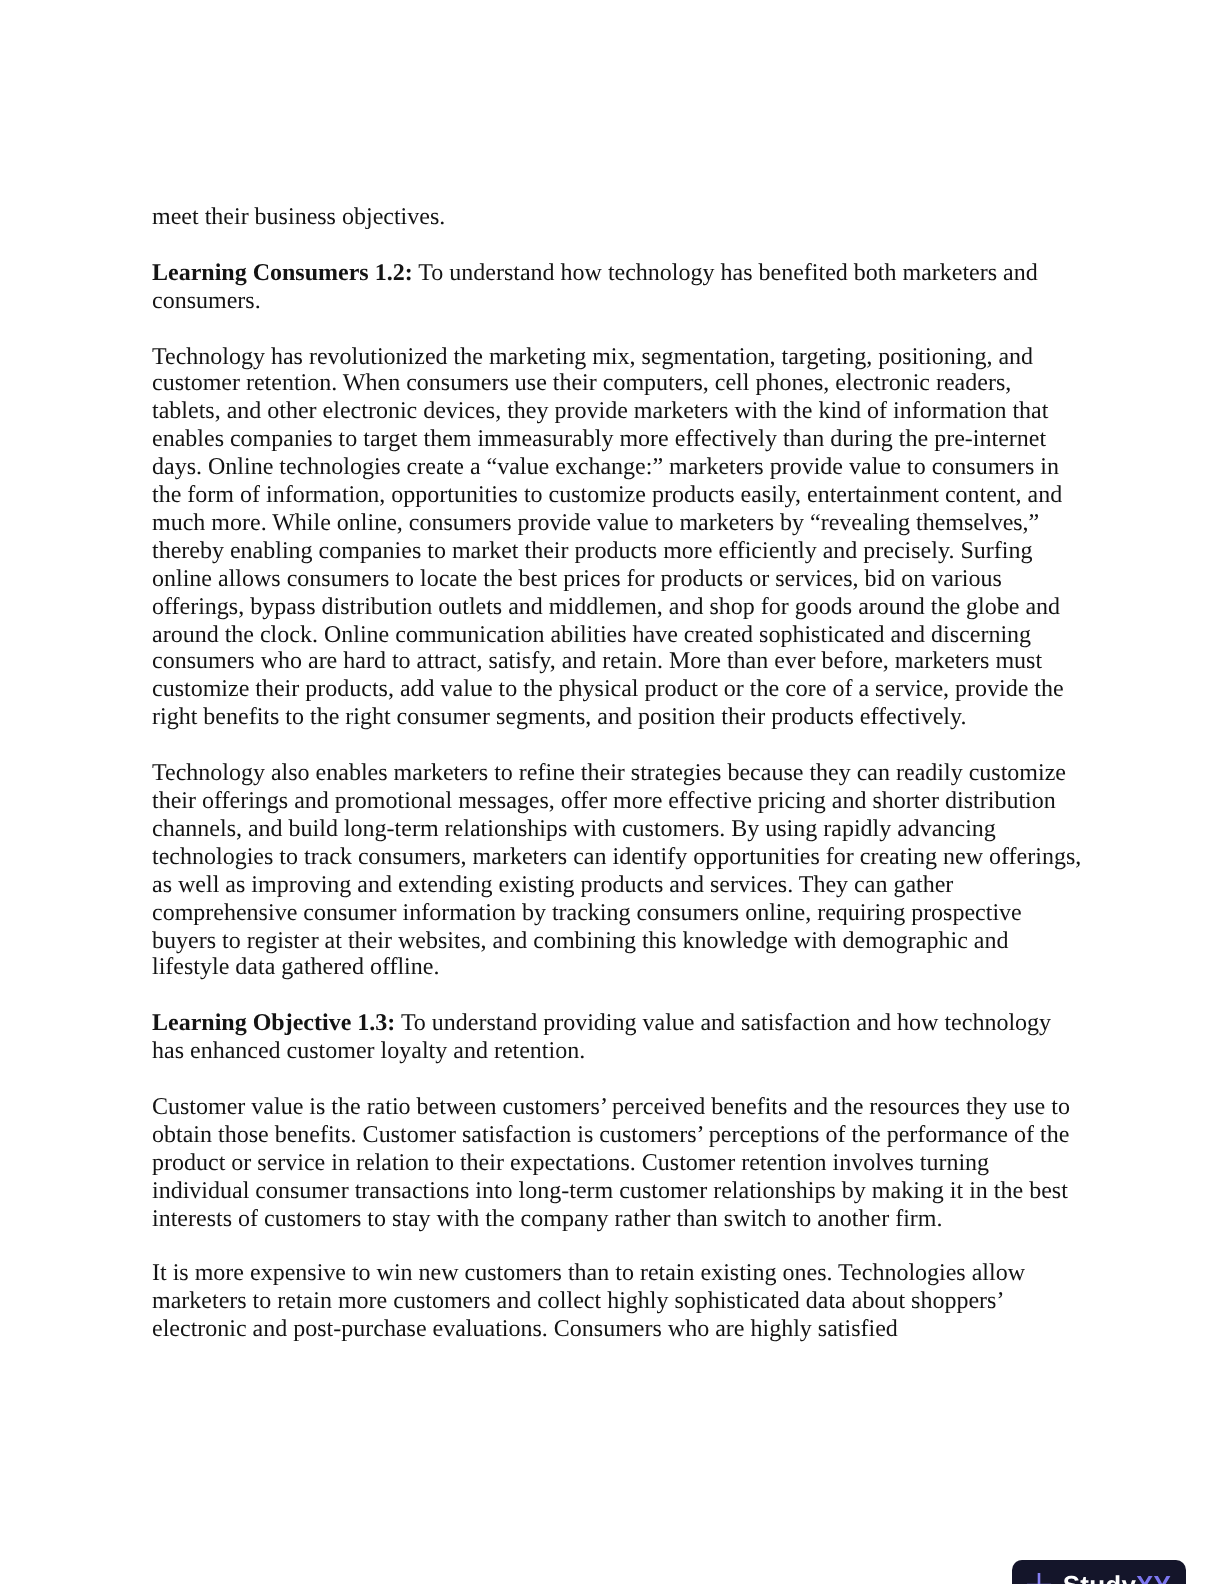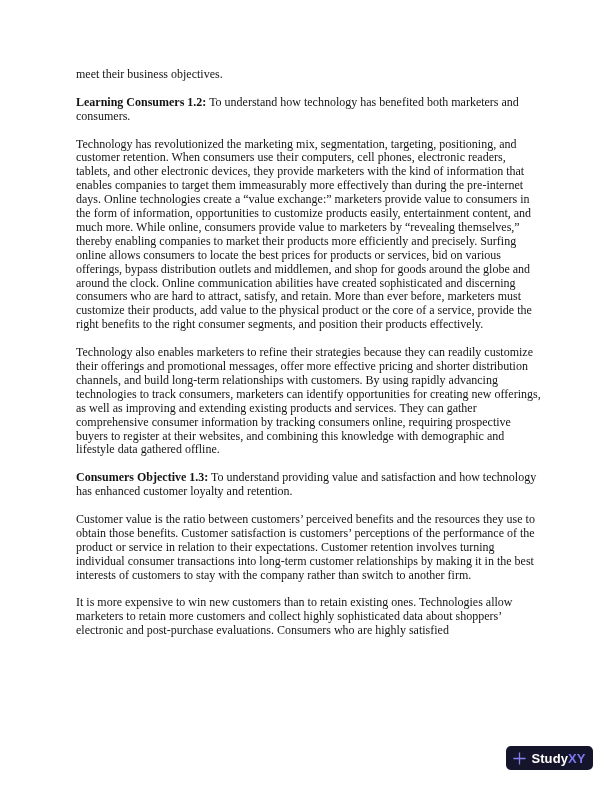--- a/index.html
+++ b/index.html
@@ -10,20 +10,21 @@
   body {
     width: 612px;
     height: 792px;
     position: relative;
     overflow: hidden;
   }
   .page {
     position: absolute;
     inset: 0;
     background: #ffffff;
+    margin-top: 34px;
   }
   .content {
     position: absolute;
     left: 76px;
     top: 68px;
     width: 465px;
     color: #141414;
     font-family: "Liberation Serif", "DejaVu Serif", serif;
     font-size: 12px;
     line-height: 13.9px;
@@ -64,21 +65,21 @@
   <div class="content">
 
     <p>meet their business objectives.</p>
 
     <p><span class="obj-label">Learning Consumers 1.2:</span><span> To understand how technology has benefited both marketers and consumers.</span></p>
 
     <p>Technology has revolutionized the marketing mix, segmentation, targeting, positioning, and customer retention. When consumers use their computers, cell phones, electronic readers, tablets, and other electronic devices, they provide marketers with the kind of information that enables companies to target them immeasurably more effectively than during the pre-internet days. Online technologies create a “value exchange:” marketers provide value to consumers in the form of information, opportunities to customize products easily, entertainment content, and much more. While online, consumers provide value to marketers by “revealing themselves,” thereby enabling companies to market their products more efficiently and precisely. Surfing online allows consumers to locate the best prices for products or services, bid on various offerings, bypass distribution outlets and middlemen, and shop for goods around the globe and around the clock. Online communication abilities have created sophisticated and discerning consumers who are hard to attract, satisfy, and retain. More than ever before, marketers must customize their products, add value to the physical product or the core of a service, provide the right benefits to the right consumer segments, and position their products effectively.</p>
 
     <p>Technology also enables marketers to refine their strategies because they can readily customize their offerings and promotional messages, offer more effective pricing and shorter distribution channels, and build long-term relationships with customers. By using rapidly advancing technologies to track consumers, marketers can identify opportunities for creating new offerings, as well as improving and extending existing products and services. They can gather comprehensive consumer information by tracking consumers online, requiring prospective buyers to register at their websites, and combining this knowledge with demographic and lifestyle data gathered offline.</p>
 
-    <p><span class="obj-label">Consumers Objective 1.3:</span><span> To understand providing value and satisfaction and how technology has enhanced customer loyalty and retention.</span></p>
+    <p><span class="obj-label">Learning Objective 1.3:</span><span> To understand providing value and satisfaction and how technology has enhanced customer loyalty and retention.</span></p>
 
     <p>Customer value is the ratio between customers’ perceived benefits and the resources they use to obtain those benefits. Customer satisfaction is customers’ perceptions of the performance of the product or service in relation to their expectations. Customer retention involves turning individual consumer transactions into long-term customer relationships by making it in the best interests of customers to stay with the company rather than switch to another firm.</p>
 
     <p>It is more expensive to win new customers than to retain existing ones. Technologies allow marketers to retain more customers and collect highly sophisticated data about shoppers’ electronic and post-purchase evaluations. Consumers who are highly satisfied</p>
 
   </div>
 
   <div class="logo-badge">
     <span>
       <svg class="plus-icon-svg" width="13" height="13" viewBox="0 0 14 14">

